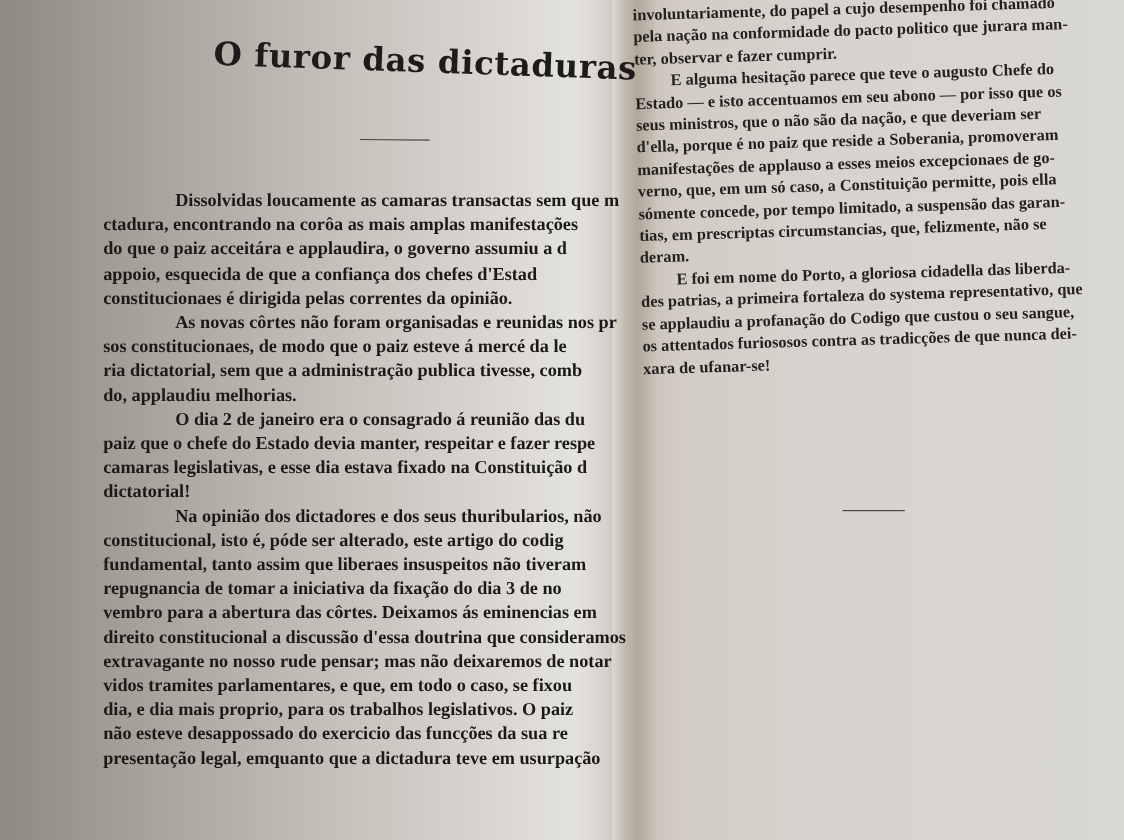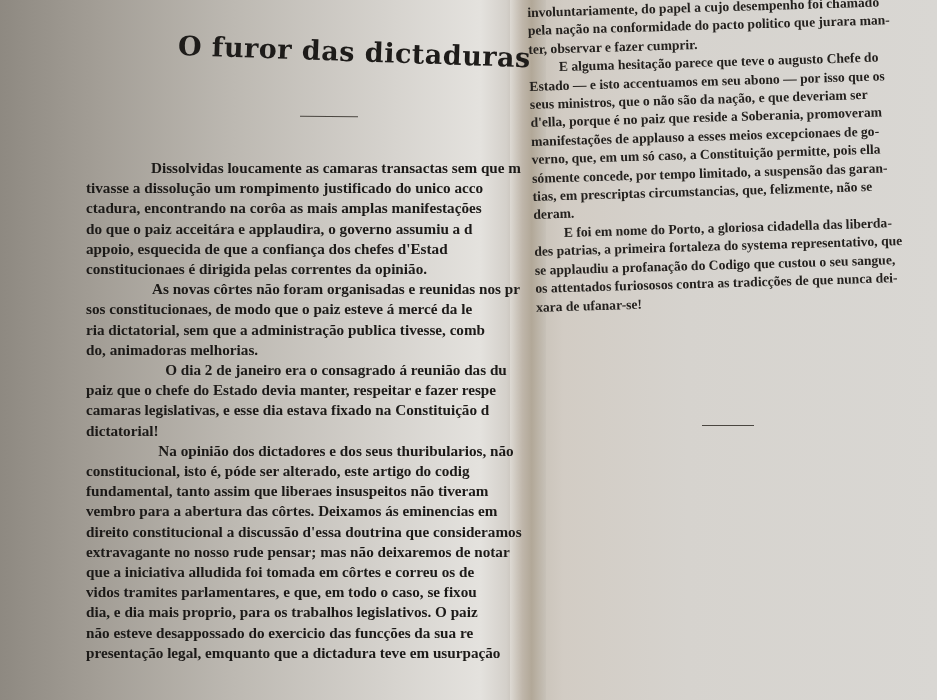--- a/index.html
+++ b/index.html
@@ -27,21 +27,21 @@
     color: #1e1c1a; letter-spacing: 0.5px; transform: rotate(2deg); transform-origin: left center;
     white-space: nowrap;
   }
   .rule { position: absolute; height: 1px; background: #4a4640; }
   .left-text {
     position: absolute; left: 86px; top: 158px; width: 440px;
     font-family: "Liberation Serif", serif; font-size: 15.2px; line-height: 20.2px;
     color: #1c1a18; font-weight: bold;
   }
   .left-text .line { white-space: nowrap; display: block; }
-  .left-text .indent { padding-left: 60px; text-align: center; }
+  .left-text .indent { padding-left: 60px; }
   .right-text {
     position: absolute; left: 527px; top: 4px; width: 400px;
     font-family: "Liberation Serif", serif; font-size: 13.6px; line-height: 18.4px;
     color: #24211e; font-weight: bold; transform: rotate(-1.7deg); transform-origin: left top;
   }
   .right-text .line { white-space: nowrap; display: block; }
   .right-text .indent { padding-left: 30px; }
 </style>
 </head>
 <body>
@@ -49,40 +49,39 @@
 <div class="spread">
   <div class="page-left"></div>
   <div class="page-right"></div>
   <div class="gutter"></div>
 
   <div class="title">O furor das dictaduras</div>
   <div class="rule" style="left:300px; top:116px; width:58px; transform:rotate(0.5deg);"></div>
 
   <div class="left-text" id="left-text">
       <span class="line indent">Dissolvidas loucamente as camaras transactas sem que m</span>
-      <span class="line">tivasse a dissolução um rompimento justificado do unico acco</span>
       <span class="line">ctadura, encontrando na corôa as mais amplas manifestações</span>
       <span class="line">do que o paiz acceitára e applaudira, o governo assumiu a d</span>
       <span class="line">appoio, esquecida de que a confiança dos chefes d'Estad</span>
       <span class="line">constitucionaes é dirigida pelas correntes da opinião.</span>
       <span class="line indent">As novas côrtes não foram organisadas e reunidas nos pr</span>
       <span class="line">sos constitucionaes, de modo que o paiz esteve á mercé da le</span>
       <span class="line">ria dictatorial, sem que a administração publica tivesse, comb</span>
-      <span class="line">do, animadoras melhorias.</span>
+      <span class="line">do, applaudiu melhorias.</span>
       <span class="line indent">O dia 2 de janeiro era o consagrado á reunião das du</span>
       <span class="line">paiz que o chefe do Estado devia manter, respeitar e fazer respe</span>
       <span class="line">camaras legislativas, e esse dia estava fixado na Constituição d</span>
       <span class="line">dictatorial!</span>
       <span class="line indent">Na opinião dos dictadores e dos seus thuribularios, não</span>
       <span class="line">constitucional, isto é, póde ser alterado, este artigo do codig</span>
       <span class="line">fundamental, tanto assim que liberaes insuspeitos não tiveram</span>
+      <span class="line">repugnancia de tomar a iniciativa da fixação do dia 3 de no</span>
       <span class="line">vembro para a abertura das côrtes. Deixamos ás eminencias em</span>
       <span class="line">direito constitucional a discussão d'essa doutrina que consideramos</span>
       <span class="line">extravagante no nosso rude pensar; mas não deixaremos de notar</span>
-      <span class="line">que a iniciativa alludida foi tomada em côrtes e correu os de</span>
       <span class="line">vidos tramites parlamentares, e que, em todo o caso, se fixou</span>
       <span class="line">dia, e dia mais proprio, para os trabalhos legislativos. O paiz</span>
       <span class="line">não esteve desappossado do exercicio das funcções da sua re</span>
       <span class="line">presentação legal, emquanto que a dictadura teve em usurpação</span>
     </div>
 
   <div class="right-text" id="right-text">
       <span class="line">involuntariamente, do papel a cujo desempenho foi chamado</span>
       <span class="line">pela nação na conformidade do pacto politico que jurara man-</span>
       <span class="line">ter, observar e fazer cumprir.</span>

